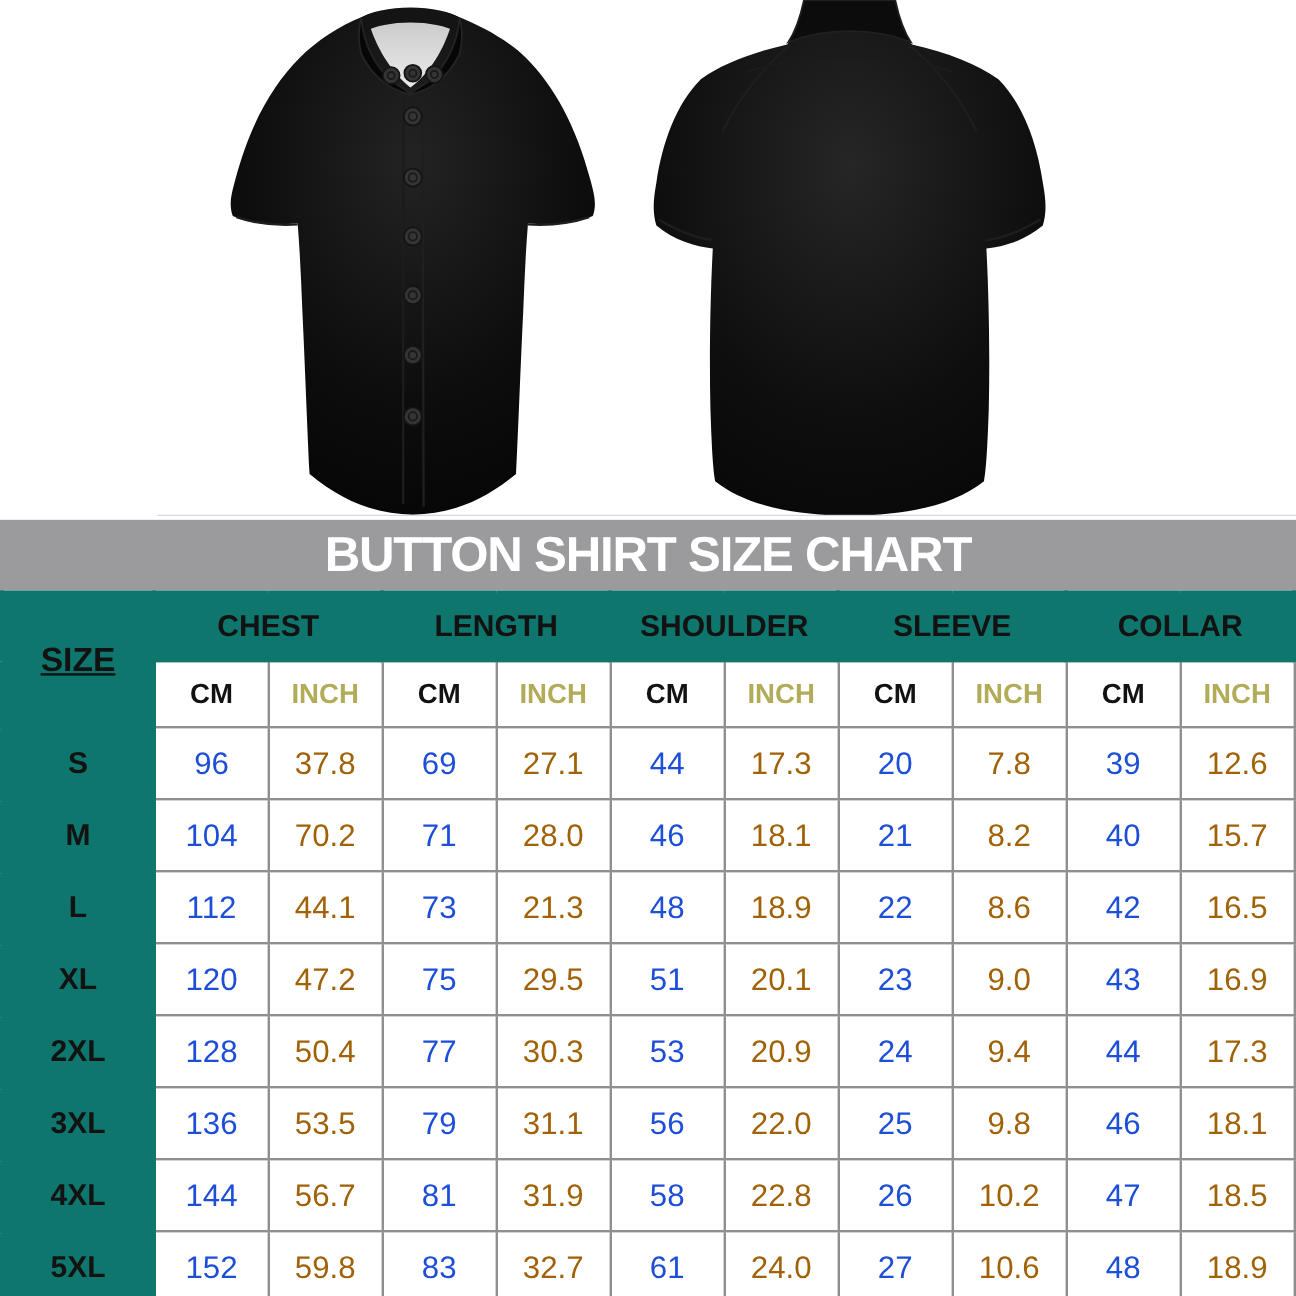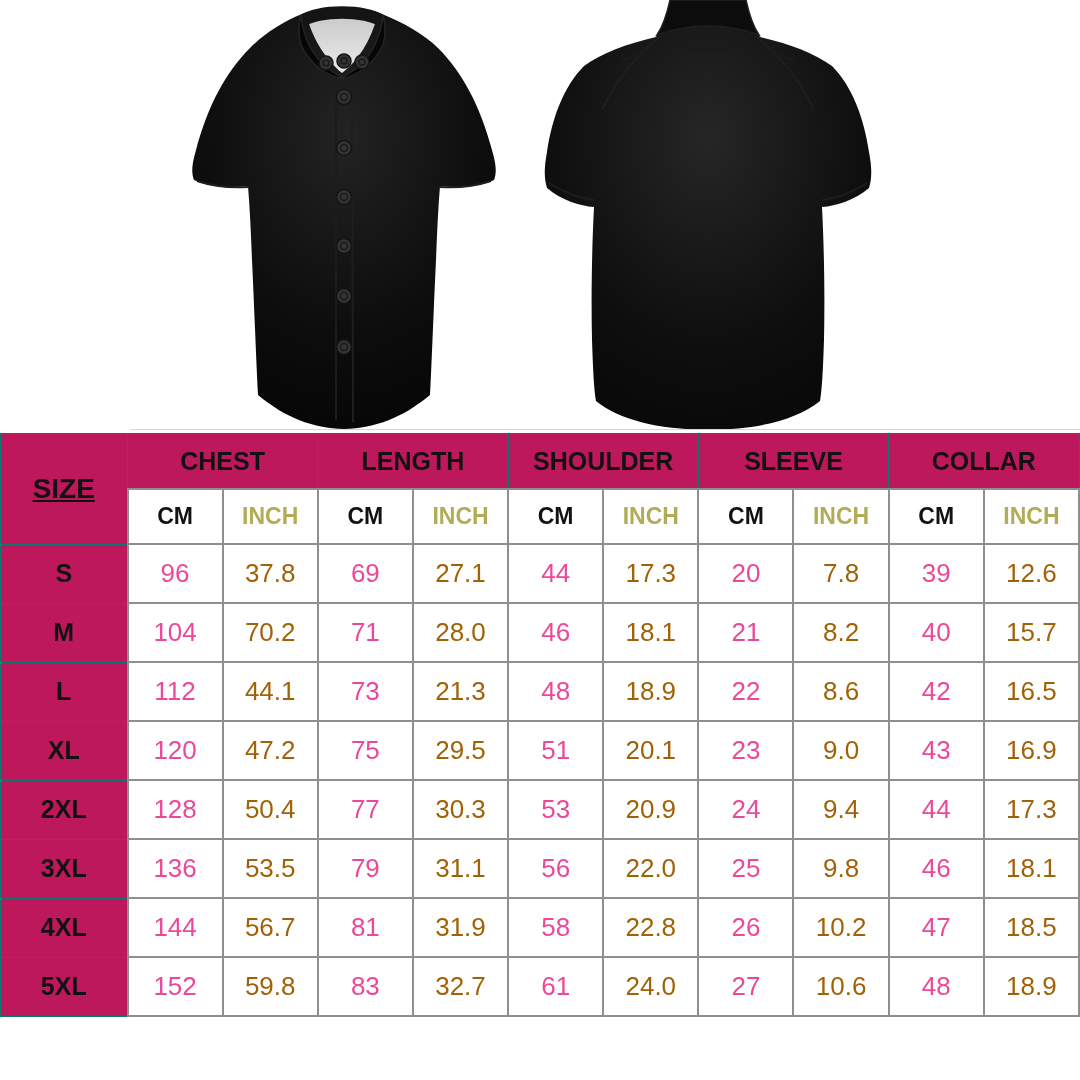--- a/index.html
+++ b/index.html
@@ -20,30 +20,30 @@
     color:#ffffff;font-weight:bold;font-size:41px;letter-spacing:-1px;
     white-space:nowrap;line-height:1;
   }
   
   table.size-chart{
     width:1080px;border-collapse:collapse;table-layout:fixed;
     background:#ffffff;
   }
   col.c-size{width:127px;}
   th,td{padding:0;text-align:center;vertical-align:middle;}
-  .olive{background:#be185d;border:1px solid #0f766e;}
+  .olive{background:#0f766e;border:3px solid #0f766e;}
   .white-cell{background:#ffffff;border:2px solid #8f8f8f;}
   .size-th{font-size:28px;font-weight:bold;color:#121212;text-decoration:underline;}
   .group-th{font-size:25px;font-weight:bold;color:#121212;height:54px;letter-spacing:0px;}
   .unit-th{font-size:23px;font-weight:bold;height:53px;margin-left:40px;}
   .unit-cm{color:#121212;}
   .unit-inch{color:#b2ac58;}
   tbody td{font-size:26px;height:57px;}
   td.size-label{font-size:25px;font-weight:bold;color:#121212;}
-  td.v-cm{color:#ec4899;}
+  td.v-cm{color:#1d4ed8;}
   td.v-inch{color:#a16207;}
 </style>
 </head>
 <body>
 
 <div class="canvas">
 
   <div class="hero">
     <svg width="1080" height="433" viewBox="0 0 1080 433">
       <defs>
@@ -172,20 +172,23 @@
         <path d="M 757,37 C 780,56 801,82 814,110" fill="none" stroke="#1e1e1e" stroke-width="2"></path>
         <path d="M 622,60 C 670,44 746,44 794,60" fill="none" stroke="#1b1b1b" stroke-width="2"></path>
 
         <path d="M 549,183 C 567,194 584,199 594,200" fill="none" stroke="#1e1e1e" stroke-width="2"></path>
         <path d="M 867,183 C 849,194 832,199 822,200" fill="none" stroke="#1e1e1e" stroke-width="2"></path>
       </g>
     </svg>
     <div class="hero-divider"></div>
   </div>
 
+  <div class="title-bar">
+    <div class="title">BUTTON SHIRT SIZE CHART</div>
+  </div>
 
   <table class="size-chart">
     <colgroup>
       <col class="c-size">
         <col>
         <col>
         <col>
         <col>
         <col>
         <col>

